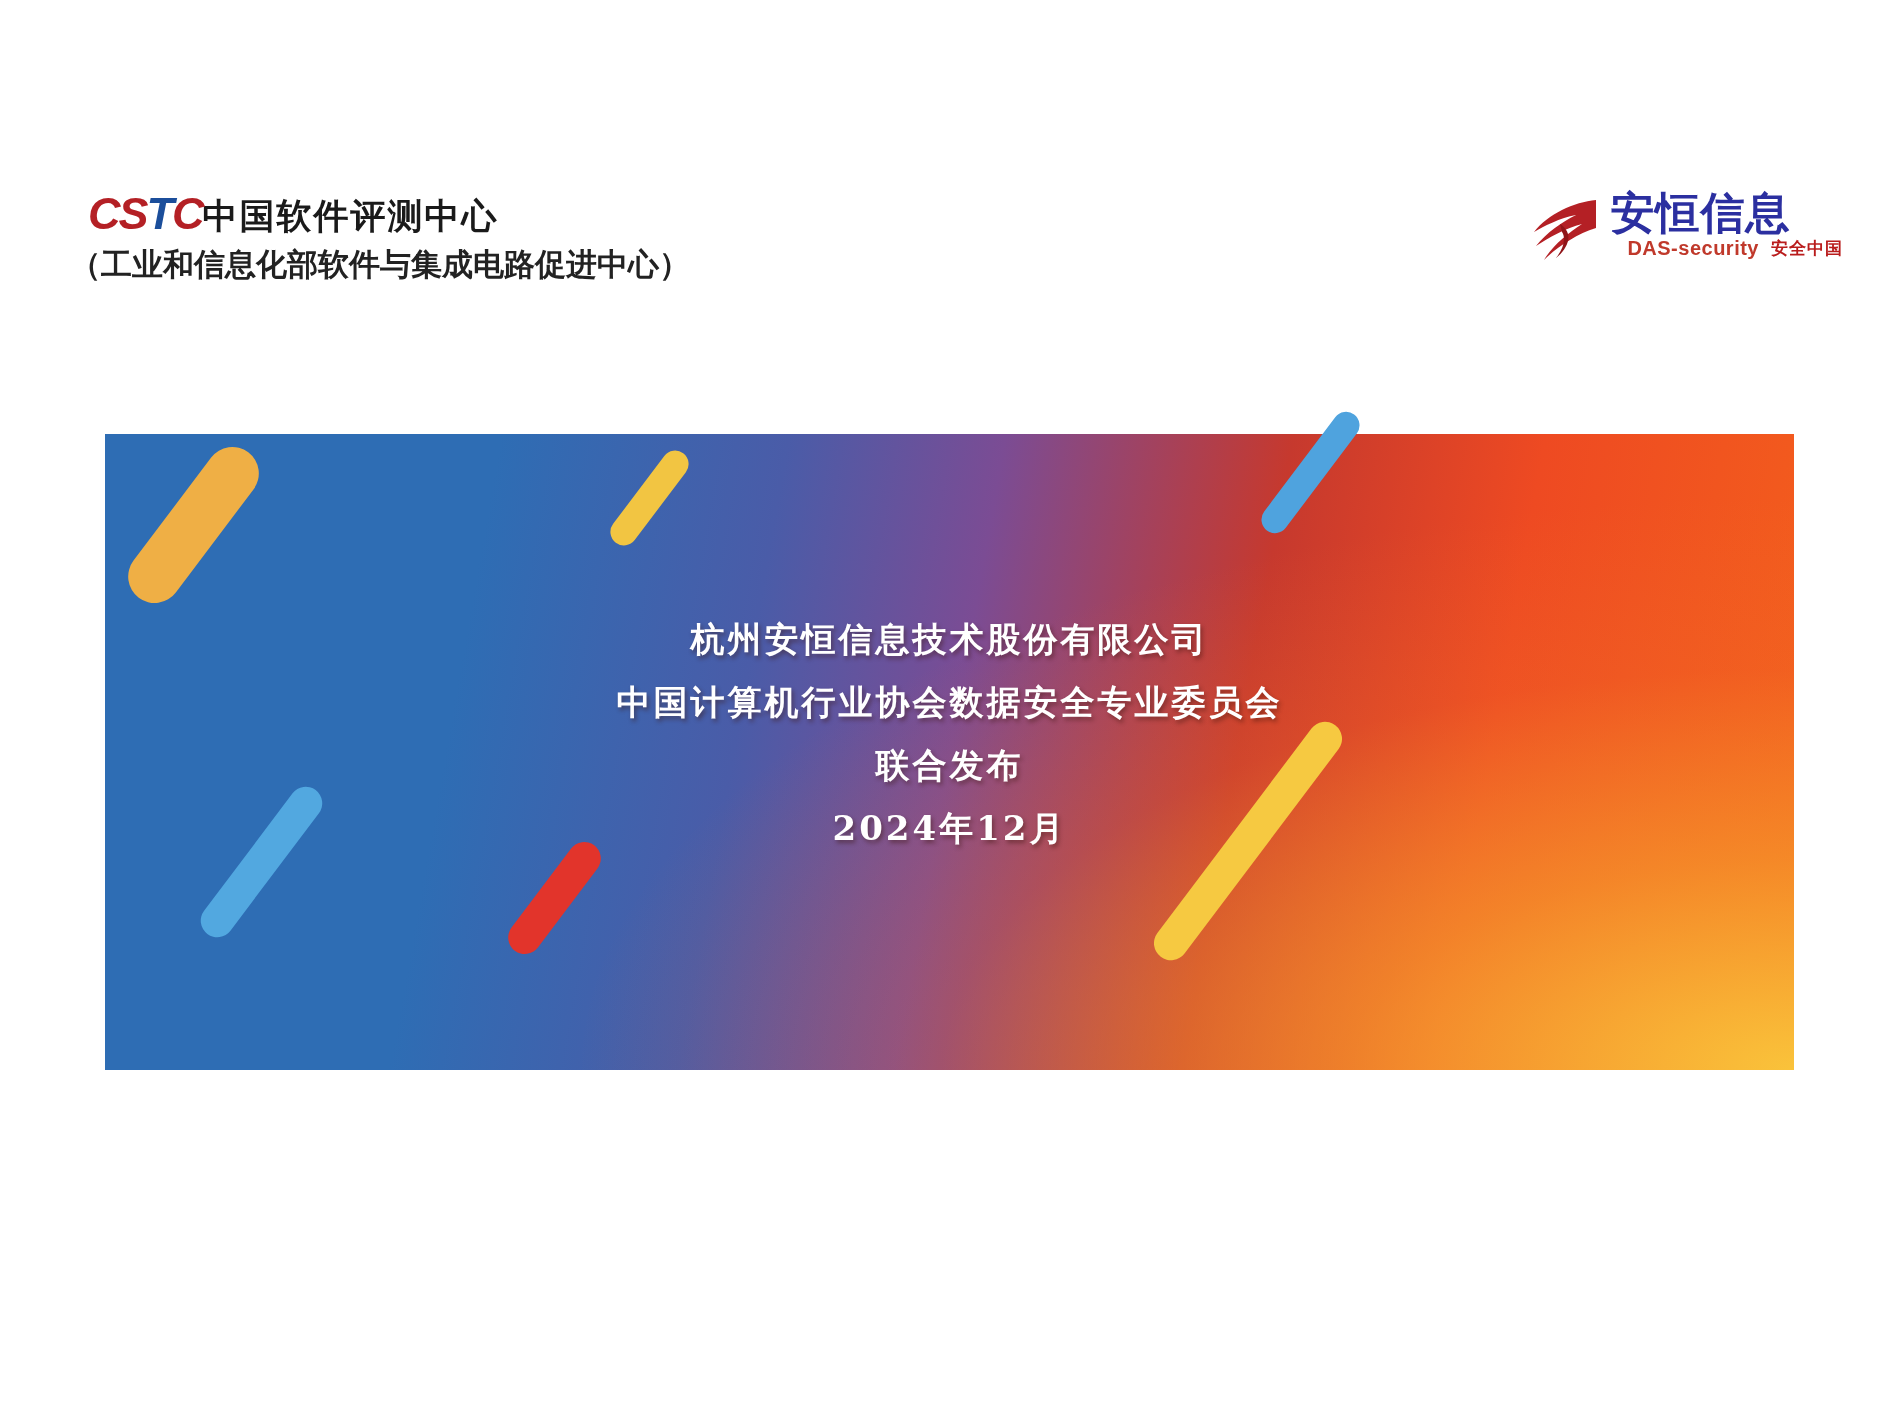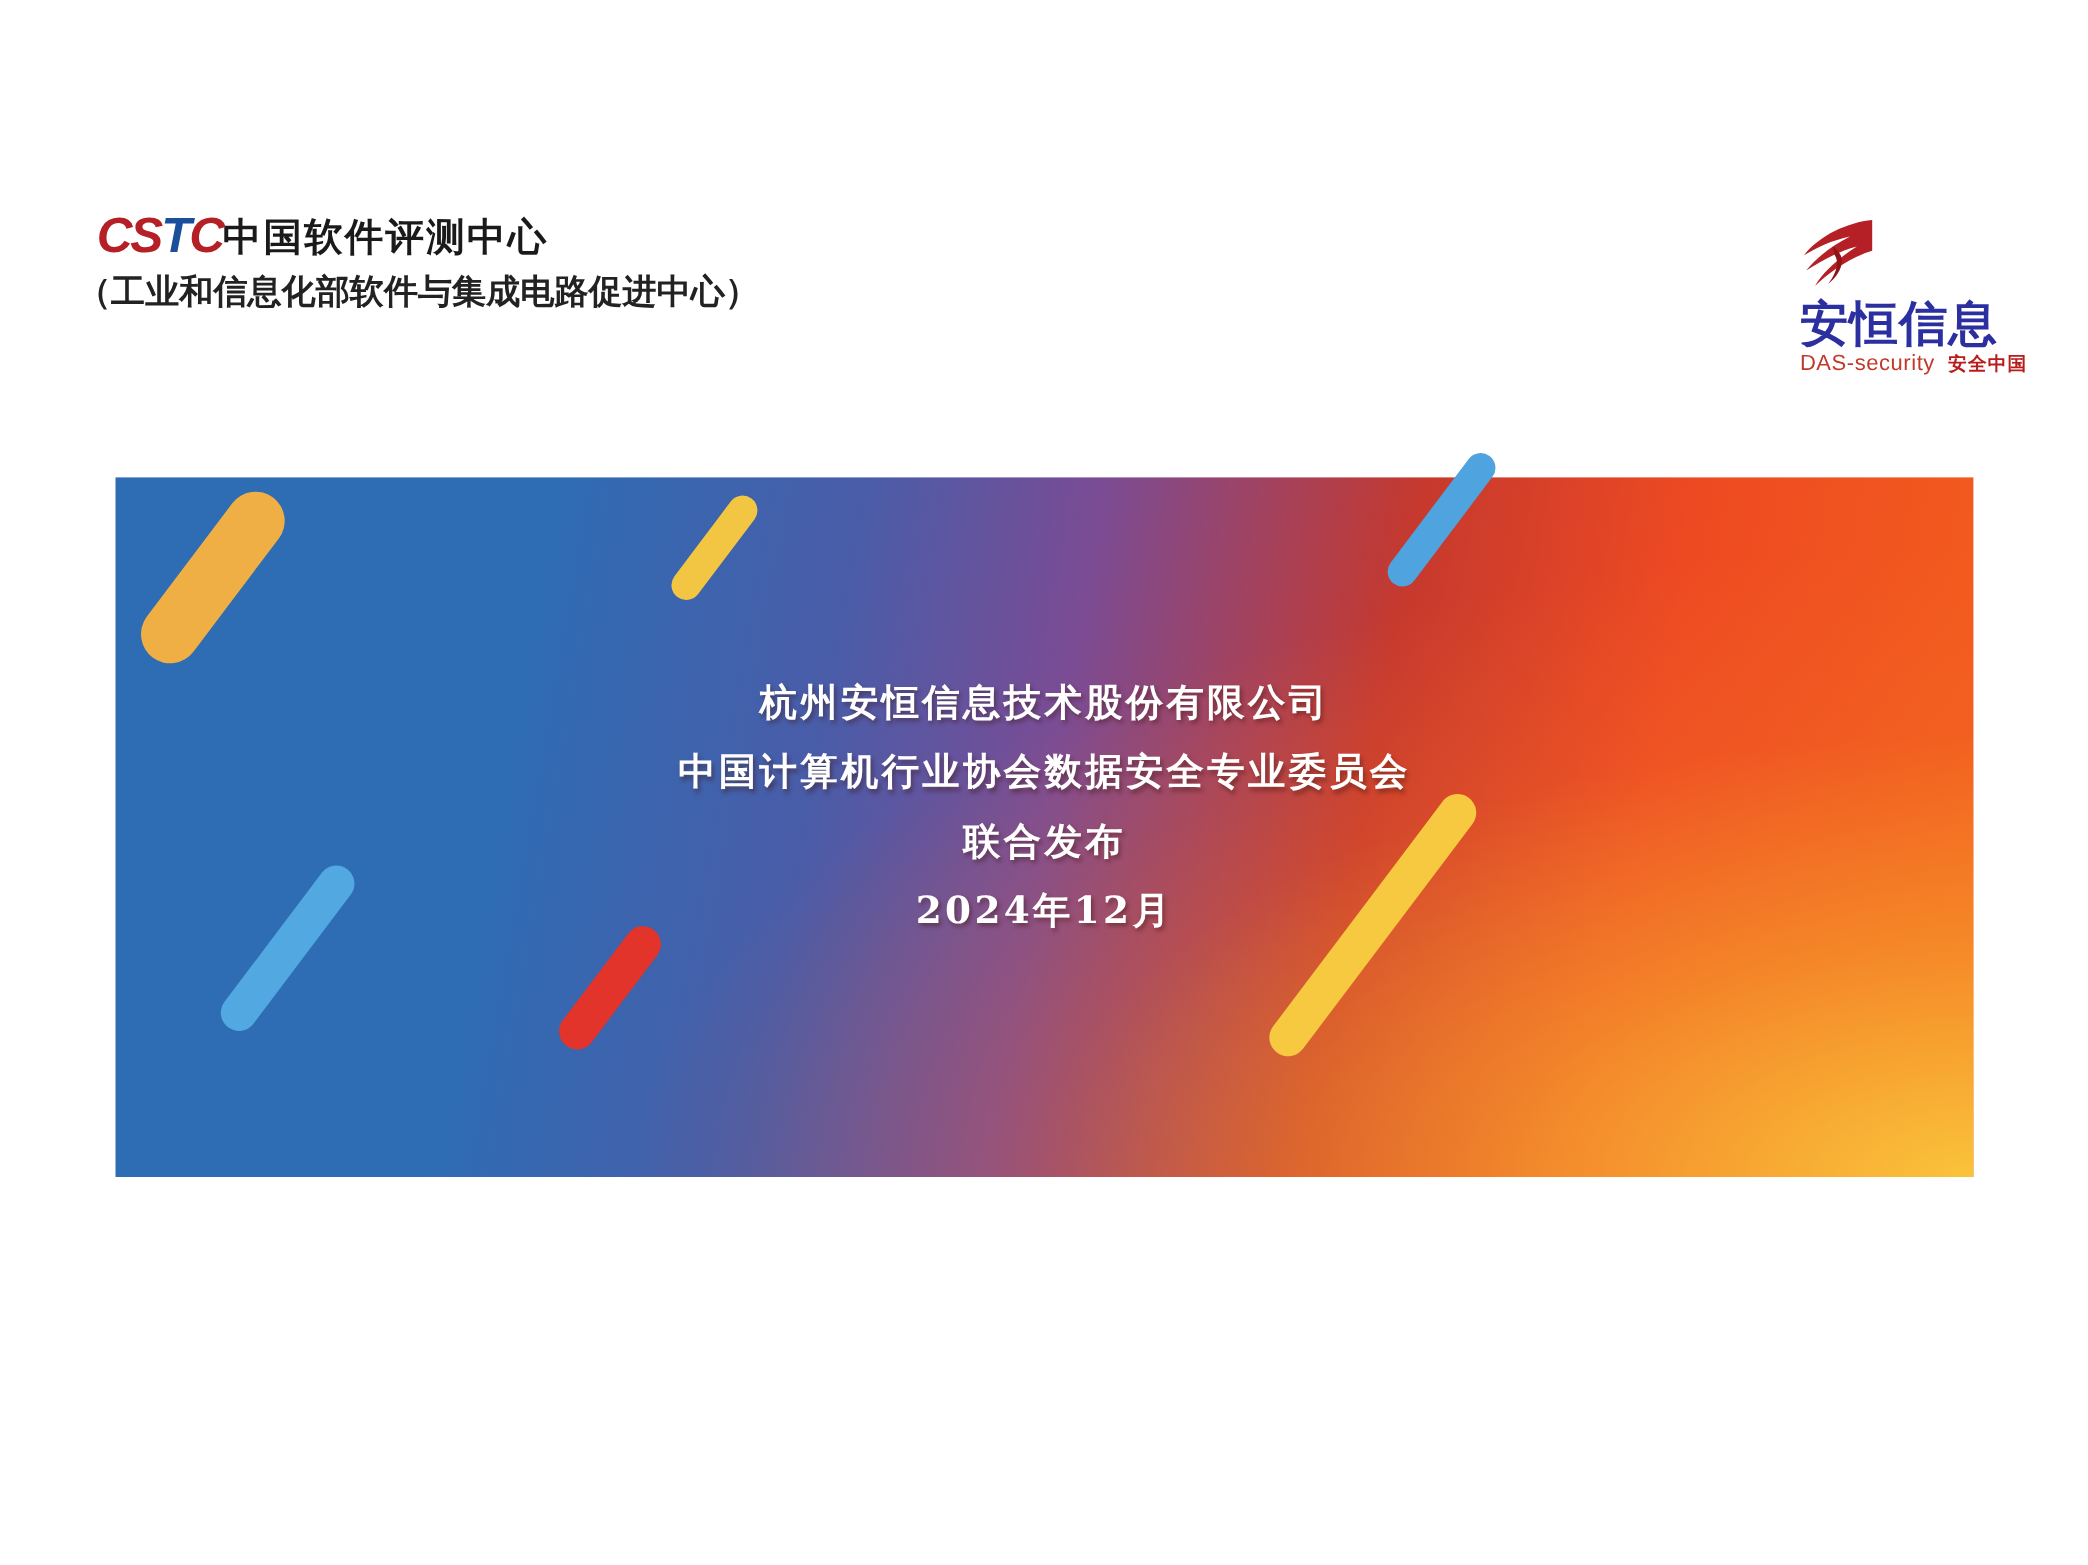--- a/index.html
+++ b/index.html
@@ -67,21 +67,20 @@
     white-space: nowrap;
   }
 
   #das-logo-block {
     position: absolute;
     right: 55px;
     top: 190px;
     display: flex;
     align-items: flex-start;
     gap: 10px;
-    flex-direction: column;
   }
   #das-swoosh {
     width: 70px;
     height: 72px;
     flex: 0 0 auto;
     position: relative;
     top: 4px;
   }
   #das-text-block { display: block; }
   #das-name-cn {
@@ -95,24 +94,25 @@
   }
   #das-tagline-row {
     display: flex;
     align-items: center;
     gap: 12px;
     margin-top: 1px;
   }
   #das-latin {
     font-family: "Liberation Sans", "DejaVu Sans", sans-serif;
     font-size: 20px;
-    font-weight: normal;
+    font-weight: bold;
     color: #C0392B;
     letter-spacing: 0.5px;
     white-space: nowrap;
+    margin-left: 17px;
   }
   #das-cn-small {
     font-family: Liberation Sans, sans-serif;
     font-size: 17px;
     font-weight: bold;
     color: #b91c1c;
     letter-spacing: 1px;
     white-space: nowrap;
   }
 

